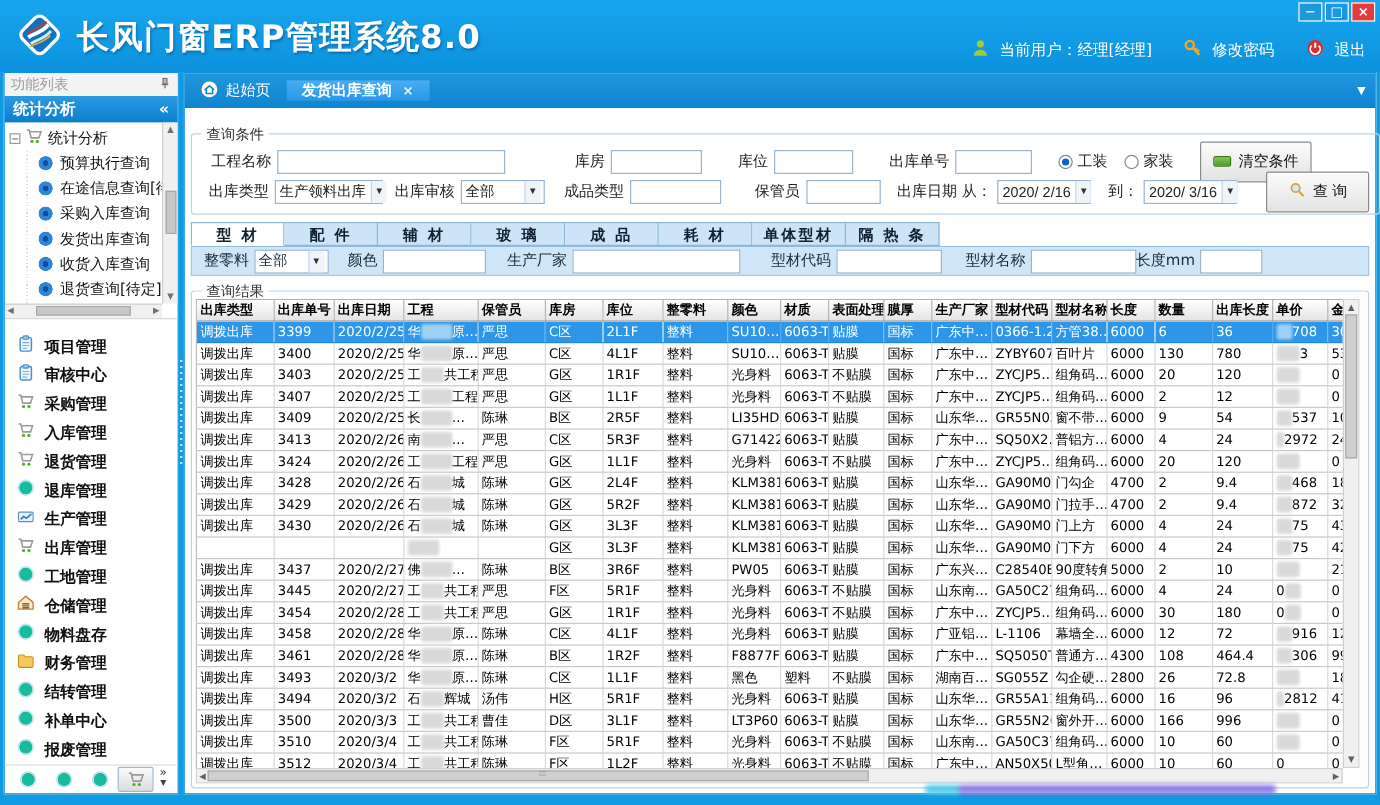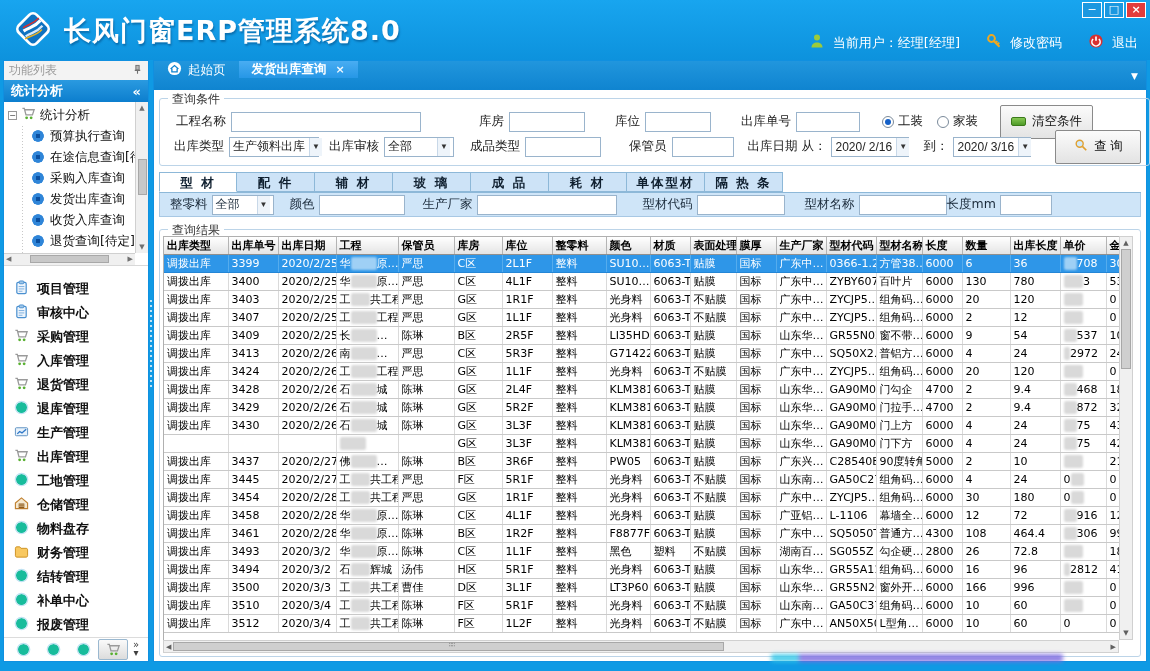--- a/index.html
+++ b/index.html
@@ -40,30 +40,30 @@
   .sb-bottom { height:25px; border-top:1px solid #dcdcdc; display:flex; align-items:center; padding:0 4px; gap:0; }
   .sb-bottom .slot { flex:1; display:flex; justify-content:center; }
   .cart-btn { width:30px; height:21px; background:linear-gradient(#fafafa,#dcdcdc); border:1px solid #9ab8d0; border-radius:2px; display:flex; align-items:center; justify-content:center; }
   .overflow { width:16px; text-align:center; color:#404040; font-size:10px; line-height:8px; }
 
   .splitter { width:4px; background:#0f9ae4; position:relative; }
   .splitter:after { content:""; position:absolute; left:1px; top:240px; height:90px; width:2px; background:repeating-linear-gradient(to bottom,#bfe2f6 0 2px,transparent 2px 5px); }
 
   
   .main { flex:1; display:flex; flex-direction:column; background:#fff; border:1px solid #1090e0; min-width:0; }
-  .tabbar { height:29px; background:linear-gradient(#2196dd,#0f84d0); display:flex; align-items:flex-start; color:#fff; }
+  .tabbar { height:29px; background:linear-gradient(#2196dd,#0f84d0); display:flex; align-items:center; color:#fff; }
   .tab { display:flex; align-items:center; gap:6px; padding:0 13px; font-size:12.5px; cursor:default; }
   .tab.active { background:linear-gradient(#49adf2,#2697e6); font-weight:bold; }
   .tab .close-x { font-size:11px; opacity:.95; margin-left:3px; }
   .tab-arrow { margin-left:auto; align-self:center; padding-right:8px; font-size:9px; }
 
   .content { flex:1; padding:3px 5px 0 5px; display:flex; flex-direction:column; min-height:0; position:relative; }
   .grp { border:1px solid #bcd4e8; border-radius:3px; position:relative; }
   .grp > .legend { position:absolute; top:-8px; left:8px; background:#fff; padding:0 4px; font-size:12px; color:#333; }
-  .grp-query { margin-top:5px; padding:10px 8px 6px 8px; }
+  .grp-query { margin-top:18px; padding:10px 8px 6px 8px; }
   .q-row { display:flex; align-items:center; height:25px; font-size:12.5px; color:#222; white-space:nowrap; }
   .q-row label { margin-right:5px; }
   input.box, .combo { height:20px; border:1px solid #9ab4cc; background:#fff; font-size:12px; font-family:Liberation Sans, sans-serif; padding:0 3px; }
   .combo { display:inline-flex; align-items:center; justify-content:space-between; gap:4px; }
   .combo .arr { font-size:8px; color:#333; background:#eef4fa; border-left:1px solid #c8d8e8; align-self:stretch; display:flex; align-items:center; padding:0 2px; }
   .radio { display:inline-flex; align-items:center; gap:4px; font-size:12.5px; }
   .rdot { width:12px; height:12px; border-radius:50%; border:1px solid #7a8a9a; background:#fff; position:relative; }
   .rdot.on:after { content:""; position:absolute; inset:2px; border-radius:50%; background:#1460c8; }
   .btn { height:23px; display:inline-flex; align-items:center; justify-content:center; gap:6px; background:linear-gradient(#fbfbfb,#e3e3e3); border:1px solid #8a8a8a; border-radius:2px; font-size:12.5px; color:#111; padding:16px 10px; }
   .clear-ic { width:15px; height:9px; background:linear-gradient(#86c853,#4e9a28); border:1px solid #3a7a1a; border-radius:2px; }

